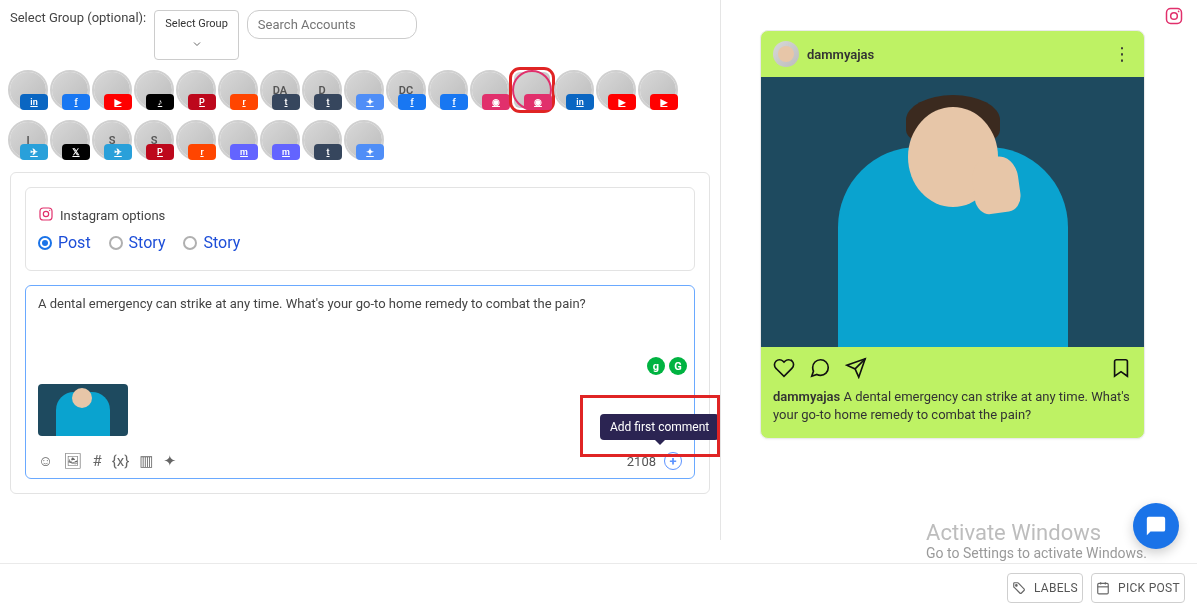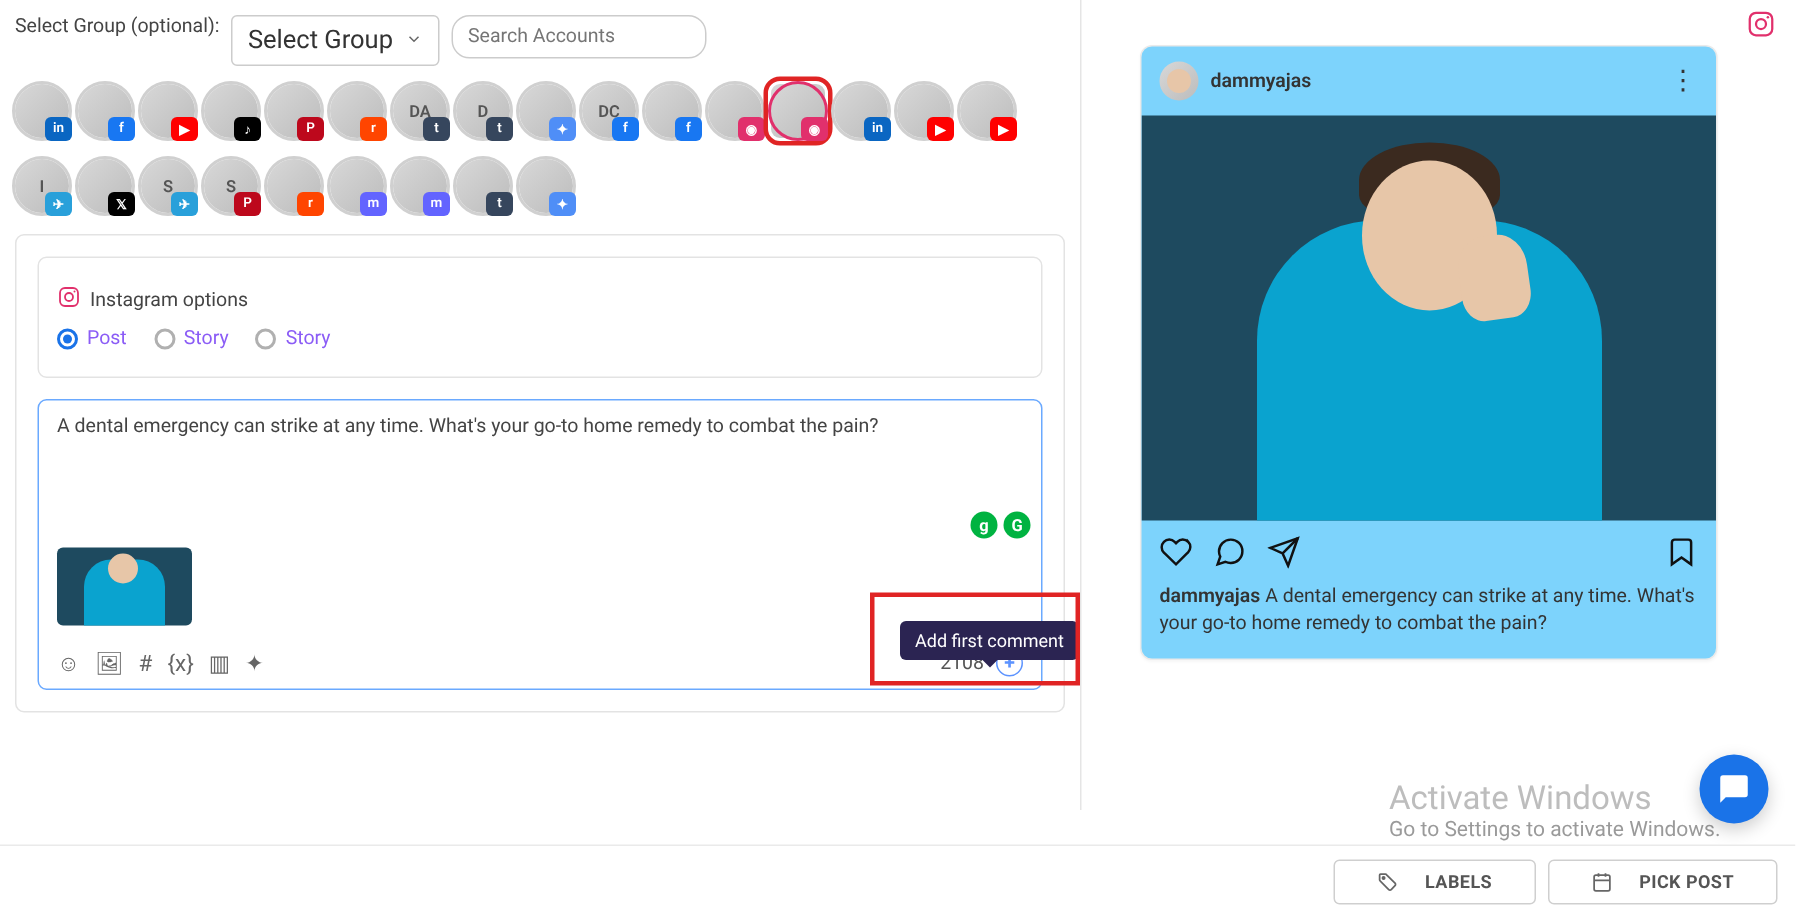--- a/index.html
+++ b/index.html
@@ -3,38 +3,38 @@
 <meta charset="utf-8">
 <style>
   * { box-sizing: border-box; margin: 0; padding: 0; font-family: -apple-system, BlinkMacSystemFont, "Segoe UI", Roboto, Arial, sans-serif; }
   body { width: 1197px; height: 611px; background: #fff; position: relative; color: #333; font-size: 13px; }
   .left-col { position: absolute; left: 10px; top: 10px; width: 700px; }
   .right-col { position: absolute; left: 720px; top: 0; width: 470px; bottom: 0; padding: 30px 10px 10px 40px; }
   .vdiv { position: absolute; left: 720px; top: 0; width: 1px; height: 540px; background: #e5e5e5; }
 
   .group-row { display: flex; align-items: flex-start; gap: 8px; margin-bottom: 12px; }
   .group-label { font-size: 13px; color: #444; }
-  .select-group-btn { display: flex; align-items: center; gap: 8px; border: 1px solid #ccc; border-radius: 4px; padding: 6px 10px; font-size: 17px; cursor: pointer; background: #fff; }
+  .select-group-btn { display: flex; align-items: center; gap: 8px; border: 1px solid #ccc; border-radius: 4px; padding: 6px 10px; font-size: 11px; cursor: pointer; background: #fff; flex-direction: column; }
   .search-input { border: 1px solid #ccc; border-radius: 12px; padding: 6px 10px; font-size: 13px; width: 170px; }
 
   .accounts { display: flex; flex-wrap: wrap; gap: 6px; margin-bottom: 14px; }
   .acct { position: relative; width: 36px; height: 36px; border-radius: 50%; background: linear-gradient(135deg,#d8d8d8,#bcbcbc); display: flex; align-items: center; justify-content: center; color: #555; font-size: 11px; font-weight: 600; }
   .acct .ring { position:absolute; inset:-2px; border:2px solid #d0d0d0; border-radius:50%; }
   .acct.selected .ring { border-color:#e1306c; }
-  .acct .badge { position:absolute; right:-2px; bottom:-2px; width:18px; height:16px; border-radius:4px; display:flex; align-items:center; justify-content:center; }
+  .acct .badge { position:absolute; right:-2px; bottom:-2px; width:28px; height:16px; border-radius:4px; display:flex; align-items:center; justify-content:center;text-decoration:underline; }
   .acct.hl { outline: 3px solid #e02424; outline-offset: 2px; border-radius:6px; }
 
   .card { border: 1px solid #e3e3e3; border-radius: 6px; background: #fff; }
   .card.composer { padding: 14px; position:relative; }
 
   .ig-opts-box { border:1px solid #e3e3e3; border-radius:6px; padding:18px 12px; margin-bottom:14px; }
   .ig-opts-title { display:flex; align-items:center; gap:6px; color:#444; font-size:13px; margin-bottom:8px; }
   .ig-opts-title svg { width:16px; height:16px; }
   .radio-row { display:flex; gap:18px; }
-  .radio-item { display:flex; align-items:center; gap:6px; font-size:13px; color:#8b5cf6; }
+  .radio-item { display:flex; align-items:center; gap:6px; font-size:16px; color:#1d4ed8; }
   .radio { width:14px; height:14px; border:2px solid #b0b0b0; border-radius:50%; position:relative; }
   .radio.checked { border-color:#1a73e8; }
   .radio.checked::after { content:""; position:absolute; inset:2px; background:#1a73e8; border-radius:50%; }
 
   .editor { border:1px solid #6aa9ff; border-radius:6px; padding:10px 12px 8px; position:relative; background:#fff; }
   .editor-text { font-size:13px; color:#444; min-height:70px; }
   .thumb { margin-top:18px; width:90px; height:52px; background:#1e4a5f; border-radius:4px; position:relative; overflow:hidden; }
   .thumb .person { position:absolute; left:18px; bottom:-4px; width:54px; height:48px; background:#0aa3cf; border-radius:18px 18px 0 0; }
   .thumb .head { position:absolute; left:34px; top:4px; width:20px; height:20px; background:#e7c6a8; border-radius:50%; }
   .toolbelt { display:flex; justify-content:space-between; align-items:center; margin-top:10px; padding-top:6px; }
@@ -46,41 +46,41 @@
   .ext-icons .gi { width:18px; height:18px; border-radius:50%; display:flex; align-items:center; justify-content:center; color:#fff; font-size:11px; font-weight:700; }
 
   .tooltip { position:absolute; background:#2b2452; color:#fff; font-size:12px; padding:6px 10px; border-radius:4px; white-space:nowrap; }
   .tooltip::after { content:""; position:absolute; top:100%; left:50%; transform:translateX(-50%); border:5px solid transparent; border-top-color:#2b2452; }
 
   .hl-box { position:absolute; border:3px solid #e02424; pointer-events:none; }
 
   
   .ig-pin { position:absolute; right:6px; top:6px; }
   .ig-pin svg { width:20px; height:20px; }
-  .pv-card { background:#7dd3fc; border:1px solid #eaeaea; border-radius:8px; width:385px; overflow:hidden; box-shadow:0 1px 2px rgba(0,0,0,.04); }
+  .pv-card { background:#bef264; border:1px solid #eaeaea; border-radius:8px; width:385px; overflow:hidden; box-shadow:0 1px 2px rgba(0,0,0,.04); }
   .pv-head { display:flex; align-items:center; justify-content:space-between; padding:10px 12px; }
   .pv-user { display:flex; align-items:center; gap:8px; font-weight:600; font-size:13px; }
   .pv-ava { width:26px; height:26px; border-radius:50%; background:linear-gradient(135deg,#d8d8d8,#bcbcbc); position:relative; }
   .pv-ava::after{content:"";position:absolute;inset:5px;background:#e7c6a8;border-radius:50%;}
   .pv-media { width:100%; height:270px; background:#1e4a5f; position:relative; overflow:hidden; }
   .pv-media .body { position:absolute; left:50%; transform:translateX(-50%); bottom:-30px; width:230px; height:230px; background:#0aa3cf; border-radius:80px 80px 0 0; }
   .pv-media .head { position:absolute; left:50%; transform:translateX(-50%); top:30px; width:90px; height:100px; background:#e7c6a8; border-radius:50%; }
   .pv-media .hair { position:absolute; left:50%; transform:translateX(-50%); top:18px; width:94px; height:50px; background:#3b2a1f; border-radius:50% 50% 30% 30%; }
   .pv-media .hand { position:absolute; left:calc(50% + 20px); top:80px; width:46px; height:56px; background:#e7c6a8; border-radius:40% 40% 30% 30%; transform:rotate(-8deg); }
   .pv-actions { display:flex; justify-content:space-between; padding:10px 12px 6px; }
   .pv-al { display:flex; gap:14px; }
   .pv-al svg, .pv-ar svg { width:22px; height:22px; stroke:#111; fill:none; stroke-width:1.8; }
   .pv-cap { padding:0 12px 14px; font-size:13px; color:#333; line-height:1.4; }
   .pv-cap b { font-weight:600; }
 
   .watermark { position:absolute; right:50px; bottom:50px; color:#9a9a9a; font-size:14px; }
   .watermark .w1 { font-size:22px; color:#bdbdbd; }
 
   .footer { position:absolute; left:0; right:0; bottom:0; height:48px; border-top:1px solid #eaeaea; display:flex; justify-content:flex-end; align-items:center; gap:8px; padding:0 12px; background:#fff; }
-  .btn { display:flex; align-items:center; gap:18px; border-radius:4px; padding:7px 28px; font-size:12px; font-weight:700; letter-spacing:.3px; cursor:pointer; }
+  .btn { display:flex; align-items:center; gap:8px; border-radius:4px; padding:7px 4px; font-size:12px; font-weight:400; letter-spacing:.3px; cursor:pointer; }
   .btn svg { width:14px; height:14px; }
   .btn.outline { border:1px solid #cfcfcf; background:#fff; color:#555; }
   .btn.blue { background:#4e7cff; color:#fff; border:1px solid #4e7cff; }
   .btn.orange { background:#f5a623; color:#333; border:1px solid #f5a623; }
 
   .chatfab { position:absolute; right:18px; bottom:62px; width:46px; height:46px; border-radius:50%; background:#1a73e8; display:flex; align-items:center; justify-content:center; box-shadow:0 4px 12px rgba(0,0,0,.2); }
   .chatfab svg { width:22px; height:22px; fill:#fff; }
 </style>
 </head>
 <body>

